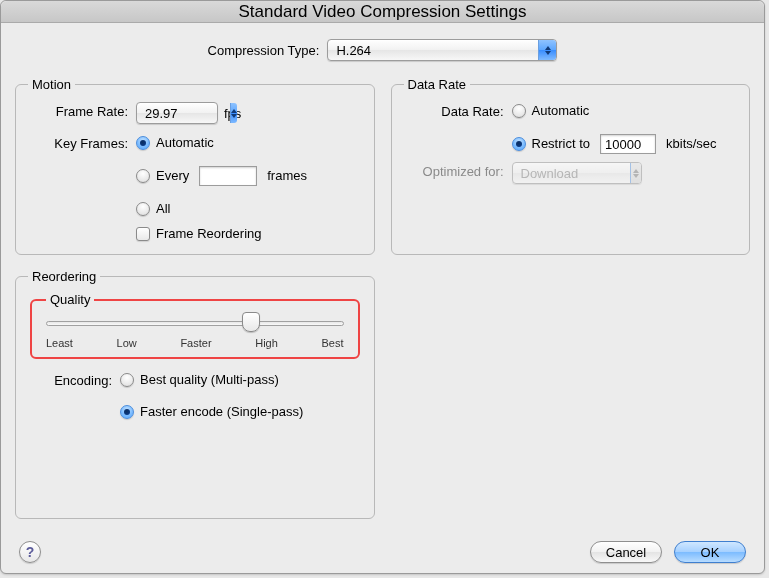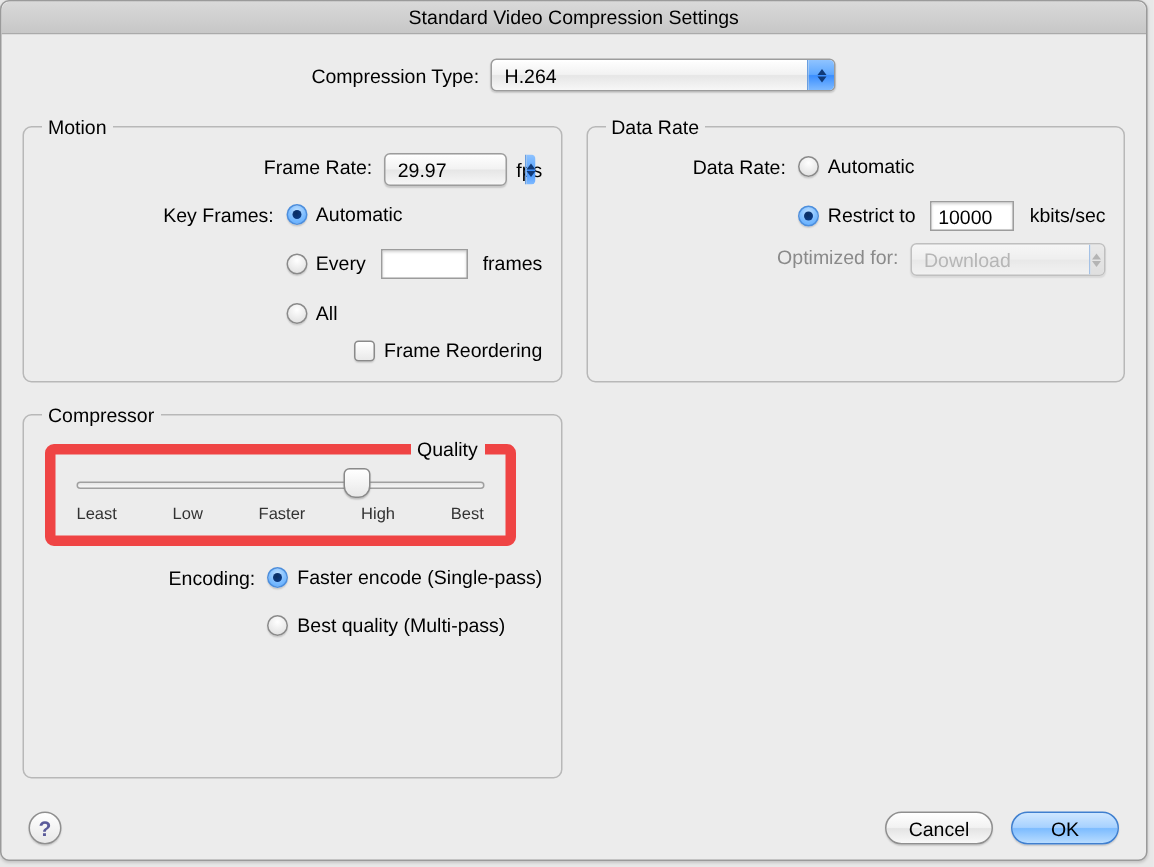--- a/index.html
+++ b/index.html
@@ -20,21 +20,21 @@
     background: #ececec;
     border: 1px solid #9a9a9a;
     border-radius: 6px;
     box-shadow: 0 1px 2px rgba(0,0,0,0.15);
     position: relative;
   }
   .titlebar {
     height: 22px;
     line-height: 22px;
     text-align: center;
-    font-size: 13px;
+    font-size: 17px;
     background: linear-gradient(#d9d9d9, #c7c7c7);
     border-bottom: 1px solid #aaa;
     border-radius: 6px 6px 0 0;
   }
   .content {
     padding: 10px 14px 0 14px;
   }
   .row-compression {
     display:flex;
     align-items:center;
@@ -171,26 +171,26 @@
   }
   .help{
     width:22px;height:22px;border-radius:50%;
     border:1px solid #8f8f8f;
     background:linear-gradient(#ffffff,#e8e8e8);
     display:flex;align-items:center;justify-content:center;
     color:#5b5b9a;font-weight:bold;font-size:14px;
     box-shadow:0 1px 1px rgba(0,0,0,.15);
   }
 
-  .formrow{display:flex;align-items:flex-start;gap:8px;margin-bottom:8px;justify-content:flex-end;}
+  .formrow{display:flex;align-items:flex-start;gap:8px;margin-bottom:8px;}
   .formrow > .lbl{width:100px;text-align:right;padding-top:2px;}
   .stack{display:flex;flex-direction:column;gap:14px;}
 
   .quality-box{
-    border:7px solid #ef4444;border-radius:6px;padding:10px 14px 8px 14px;margin:-2px 18px 12px 2px;text-align:right;
+    border:2px solid #ef4444;border-radius:6px;padding:10px 14px 8px 14px;margin:-2px 2px 12px 2px;
   }
   .quality-box legend{font-size:13px;padding:0 4px;}
   .disabled-text{color:#8a8a8a;}
 </style>
 </head>
 <body>
 
 <div class="dialog">
   <div class="titlebar">Standard Video Compression Settings</div>
 
@@ -251,47 +251,47 @@
           <div class="formrow" style="margin-top:8px">
             <span class="lbl"></span>
             <span class="checkbox">
               <span class="box"></span>
               <span>Frame Reordering</span>
             </span>
           </div>
         </fieldset>
 
         <fieldset class="group" style="height:250px">
-          <legend>Compressor</legend>
+          <legend>Reordering</legend>
 
           <fieldset class="quality-box">
             <legend>Quality</legend>
             <div class="slider">
               <div class="track"></div>
               <div class="thumb" id="quality-thumb" style="left: 69%;"></div>
             </div>
             <div class="slider-ticks">
               <span>Least</span>
               <span>Low</span>
               <span>Faster</span>
               <span>High</span>
               <span>Best</span>
             </div>
           </fieldset>
 
           <div class="formrow">
             <span class="lbl" style="width:84px">Encoding:</span>
             <div class="stack">
+              <span class="radio">
+                <span class="dotwrap"></span>
+                <span>Best quality (Multi-pass)</span>
+              </span>
               <span class="radio selected">
                 <span class="dotwrap"></span>
                 <span>Faster encode (Single-pass)</span>
-              </span>
-              <span class="radio">
-                <span class="dotwrap"></span>
-                <span>Best quality (Multi-pass)</span>
               </span>
             </div>
           </div>
         </fieldset>
       </div>
 
       <div class="col">
 
         <fieldset class="group" style="height:178px">
           <legend>Data Rate</legend>

